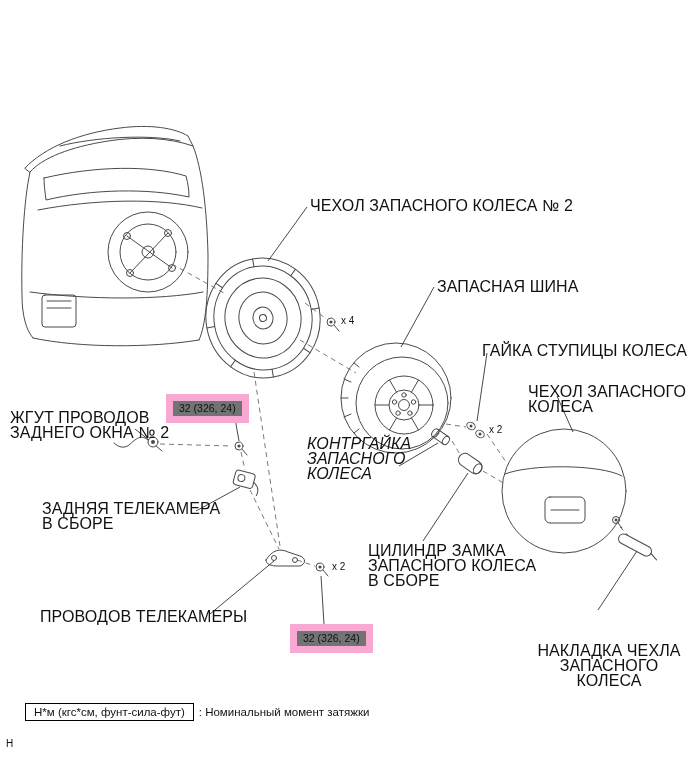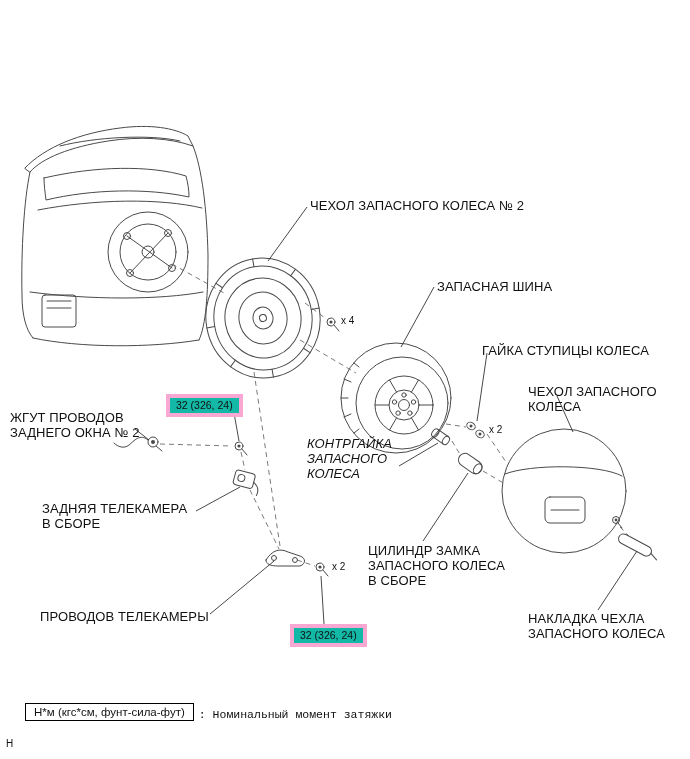--- a/index.html
+++ b/index.html
@@ -3,31 +3,31 @@
 <meta charset="utf-8">
 <style>
   * { margin:0; padding:0; box-sizing:border-box; }
   html,body { background:#ffffff; }
   body {
     width:690px; height:759px; position:relative; overflow:hidden;
     font-family:"Liberation Sans", sans-serif; color:#111111;
   }
   #art { position:absolute; left:0; top:0; width:690px; height:759px; }
   .label {
-    position:absolute; font-size:13px; line-height:15px;
+    position:absolute; font-size:16px; line-height:15px;
     white-space:pre-line; color:#111; letter-spacing:0.1px;
   }
   .qty { position:absolute; font-size:10px; color:#111; }
   .torque {
-    position:absolute; border:4px solid #f9a8d4; background:#14b8a6;
+    position:absolute; border:7px solid #f9a8d4; background:#737373;
     font-size:10.5px; line-height:13px; padding:1px 6px;
   }
-  .legend { position:absolute; left:25px; top:703px; display:flex; align-items:flex-end; font-size:11.5px; }
+  .legend { position:absolute; left:25px; top:703px; display:flex; align-items:center; font-size:11.5px; }
   .legend .unit { border:1px solid #000; padding:2px 8px; }
-  .legend .desc { margin-left:5px;font-family:Liberation Mono, monospace; }
+  .legend .desc { margin-left:5px; }
   .footer-mark { position:absolute; left:6px; top:738px; font-size:10px; }
 
   svg .ln { stroke:#4a4a4a; fill:none; stroke-width:1; stroke-linecap:round; stroke-linejoin:round; }
   svg .leader { stroke:#333; stroke-width:0.9; fill:none; }
   svg .dash { stroke:#6a6a6a; stroke-width:0.9; fill:none; stroke-dasharray:5 4; }
   svg .fillk { fill:#4a4a4a; stroke:none; }
 </style>
 </head>
 <body>
 
@@ -208,21 +208,21 @@
 ЗАДНЕГО ОКНА № 2</div>
 <div class="label" style="left:42px; top:501px;">ЗАДНЯЯ ТЕЛЕКАМЕРА
 В СБОРЕ</div>
 <div class="label" style="left:307px; top:436px;font-style:italic;">КОНТРГАЙКА
 ЗАПАСНОГО
 КОЛЕСА</div>
 <div class="label" style="left:368px; top:543px;">ЦИЛИНДР ЗАМКА
 ЗАПАСНОГО КОЛЕСА
 В СБОРЕ</div>
 <div class="label" style="left:40px; top:609px;">ПРОВОДОВ ТЕЛЕКАМЕРЫ</div>
-<div class="label" style="left:528px; top:611px;">НАКЛАДКА ЧЕХЛА
+<div class="label" style="left:528px; top:643px;text-align:center;">НАКЛАДКА ЧЕХЛА
 ЗАПАСНОГО КОЛЕСА</div>
 
 <div class="qty" style="left:341px; top:315px;">x 4</div>
 <div class="qty" style="left:489px; top:424px;">x 2</div>
 <div class="qty" style="left:332px; top:561px;">x 2</div>
 
 <div class="torque" style="left:166px; top:394px;">32 (326, 24)</div>
 <div class="torque" style="left:290px; top:624px;">32 (326, 24)</div>
 
 <div class="legend">

